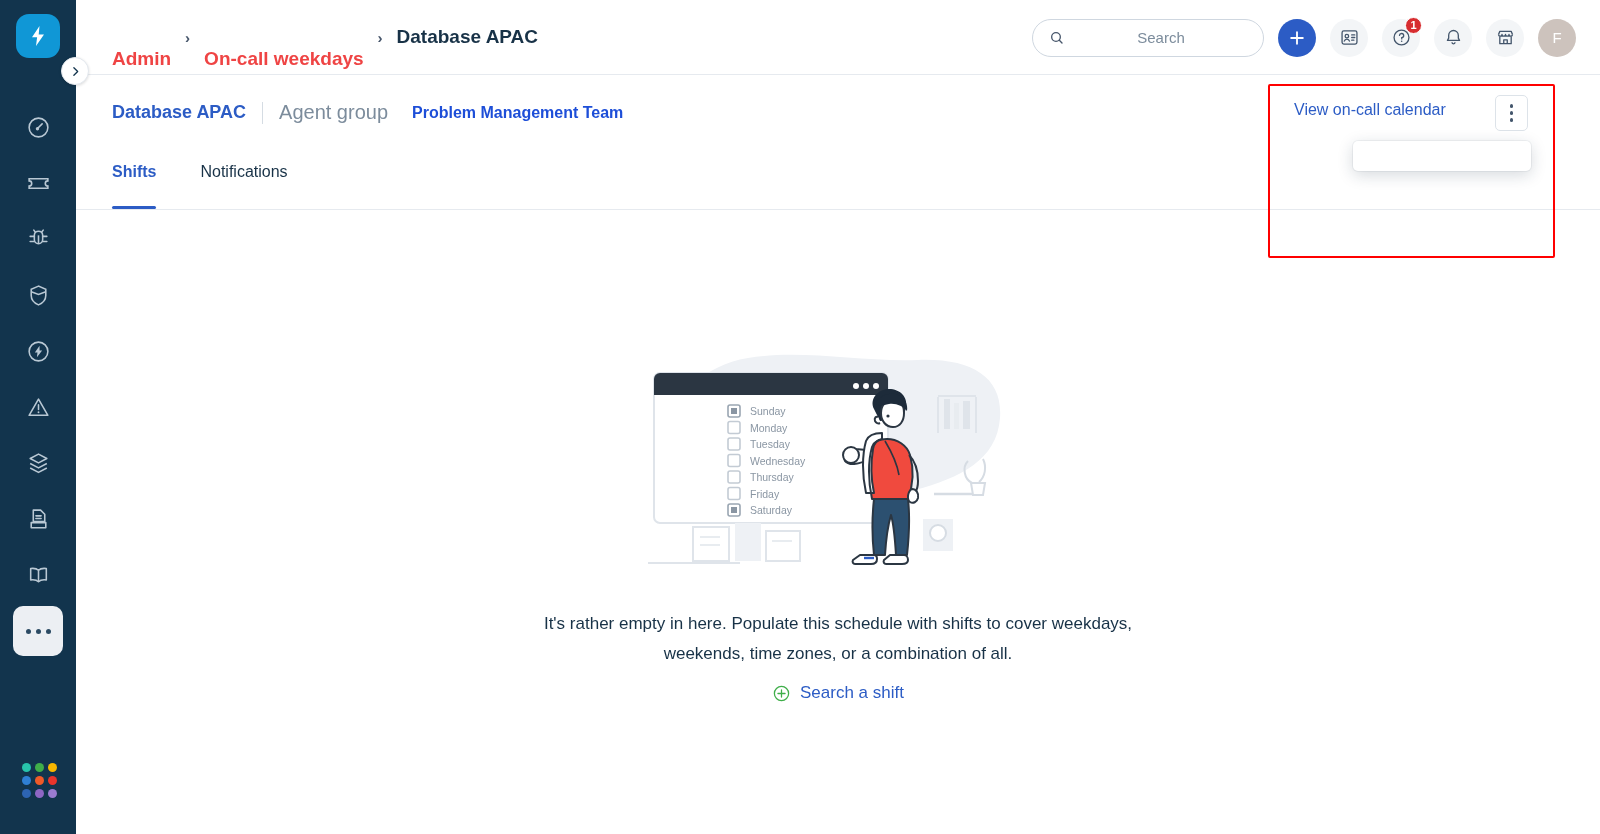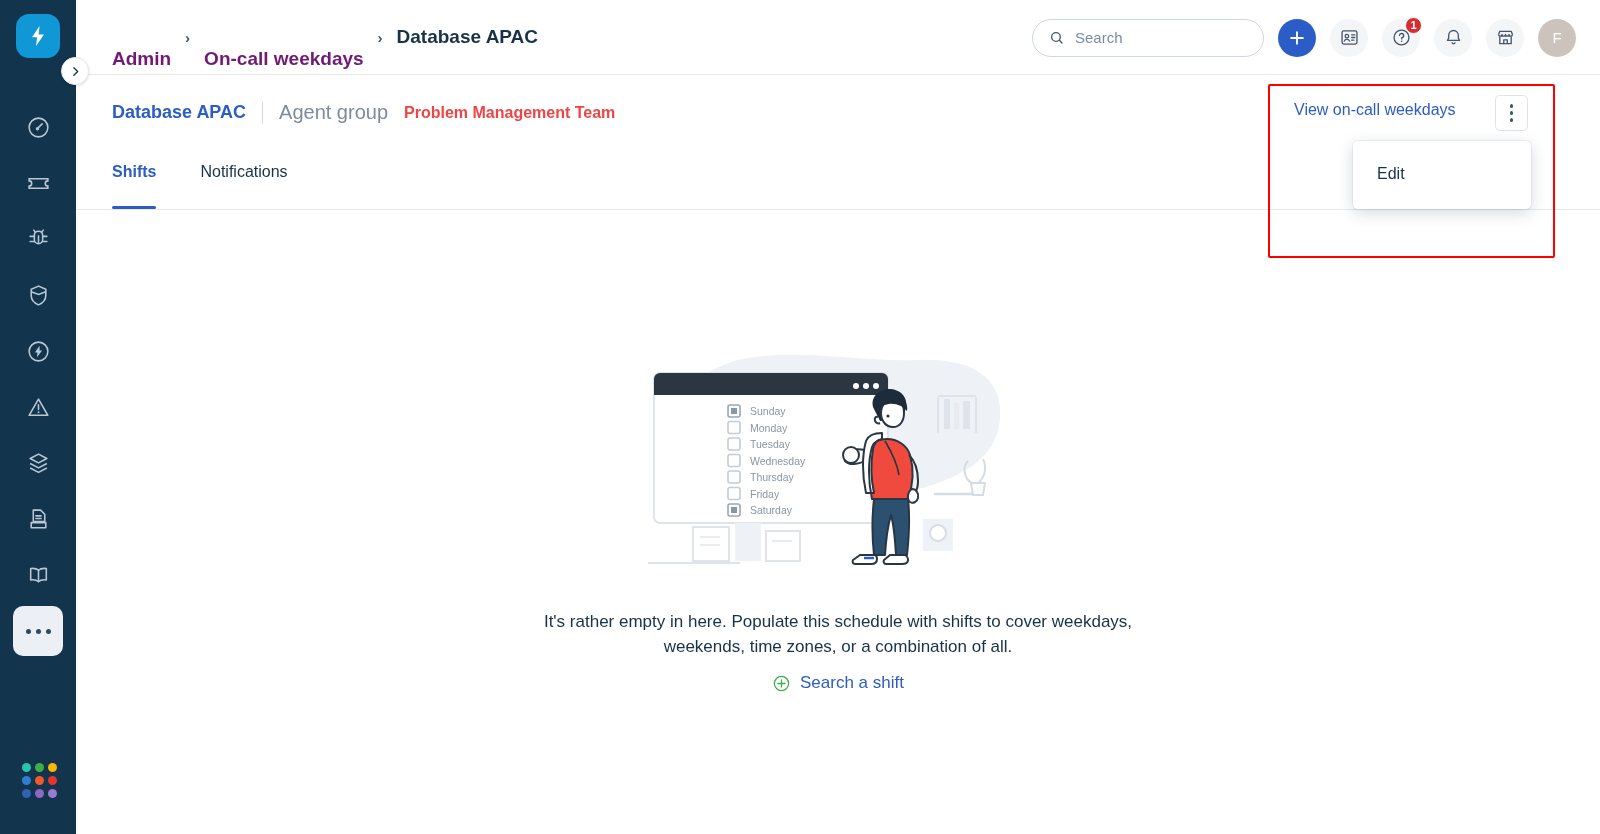--- a/index.html
+++ b/index.html
@@ -62,38 +62,39 @@
   .collapse-btn svg { width: 13px; height: 13px; }
 
   
   .header {
     position: absolute; left: 76px; top: 0;
     width: 1524px; height: 75px;
     background: #fff; border-bottom: 1px solid #e6eaef;
     display: flex; align-items: center;
   }
   .breadcrumb { margin-left: 36px; display: flex; align-items: center; gap: 14px; }
-  .bc-link { color: #701a75; font-size: 19px; font-weight: bold; cursor: pointer; margin-top: 44px; }
+  .bc-link { color: #ef4444; font-size: 19px; font-weight: bold; cursor: pointer; margin-top: 44px; }
   .bc-sep { color: #47566b; font-size: 15px; font-weight: bold; }
   .bc-current { color: #183247; font-size: 19px; font-weight: bold; }
 
   .header-right {
     position: absolute; right: 24px; top: 0; height: 75px;
     display: flex; align-items: center; gap: 14px;
   }
   .search-box {
     width: 232px; height: 38px; border: 1px solid #cfd7e0;
     border-radius: 19px; display: flex; align-items: center;
     padding: 0 16px; gap: 10px; background: #fff;
   }
   .search-box svg { width: 16px; height: 16px; flex: none; }
   .search-box input {
     border: 0; outline: 0; font-size: 15px; color: #0f766e;
     font-family: "Liberation Sans", sans-serif; width: 100%;
     background: transparent;
+    text-align: center;
   }
   .search-box input::placeholder { color: #7c8c9c; }
   .icon-btn {
     position: relative;
     width: 38px; height: 38px; border-radius: 50%;
     background: #f3f5f7;
     display: flex; align-items: center; justify-content: center;
     cursor: pointer;
   }
   .icon-btn svg { width: 21px; height: 21px; }
@@ -121,21 +122,21 @@
     width: 1524px; height: 135px; background: #fff;
     border-bottom: 1px solid #e6eaef;
   }
   .title-row {
     position: absolute; left: 36px; top: 26px;
     display: flex; align-items: center; gap: 16px;
   }
   .sched-name { color: #2c5cc5; font-size: 18px; font-weight: bold; }
   .vbar { width: 1px; height: 22px; background: #d5dce3; }
   .meta-label { color: #7c8c9c; font-size: 20px; }
-  .meta-value { color: #ef4444; font-size: 16px; font-weight: bold; }
+  .meta-value { color: #1d4ed8; font-size: 16px; font-weight: bold; margin-left: 8px; }
 
   .tabs { position: absolute; left: 36px; top: 88px; display: flex; gap: 44px; }
   .tab {
     font-size: 16px; color: #183247; padding-bottom: 28px;
     cursor: pointer; position: relative;
   }
   .tab.active { color: #2c5cc5; font-weight: bold; }
   .tab.active::after {
     content: ""; position: absolute; left: 0; right: 0; bottom: 0;
     height: 3px; background: #2c5cc5; border-radius: 2px;
@@ -179,21 +180,21 @@
     width: 1524px; height: 623px; background: #fff;
   }
   .empty-wrap {
     position: absolute; left: 50%; top: 140px;
     transform: translateX(-50%);
     display: flex; flex-direction: column; align-items: center;
   }
   .illus { width: 400px; height: 228px; }
   .empty-text {
     margin-top: 30px; width: 610px; text-align: center;
-    color: #183247; font-size: 17px; line-height: 25px;
+    color: #183247; font-size: 17px; line-height: 30px;
   }
   .create-link {
     margin-top: 14px; display: flex; align-items: center; gap: 9px;
     color: #2c5cc5; font-size: 17px; cursor: pointer;
   }
   .create-link svg { width: 19px; height: 19px; }
 </style>
 </head>
 <body>
 
@@ -389,30 +390,29 @@
       <span class="meta-label">Agent group</span>
       <span class="meta-value">Problem Management Team</span>
     </div>
 
     <div class="tabs">
       <div class="tab active">Shifts</div>
       <div class="tab">Notifications</div>
     </div>
   </div>
 
-  <a class="calendar-link">View on-call weekdays</a>
+  <a class="calendar-link">View on-call calendar</a>
 
   <div class="kebab-btn">
     <i></i>
       <i></i>
       <i></i>
   </div>
 
   <div class="dropdown">
-    <div class="menu-item">Edit</div>
   </div>
 
   <div class="highlight-box"></div>
 
   <div class="main">
     <div class="empty-wrap">
 
       <svg class="illus" viewBox="0 0 400 228">
 
         <path d="M35 95c-10-40 25-80 75-88 55-9 110 4 170 2 55-2 85 18 82 58-3 42-40 60-85 72-55 15-120 28-175 16-40-9-60-30-67-60z" fill="#eef1f5"></path>

